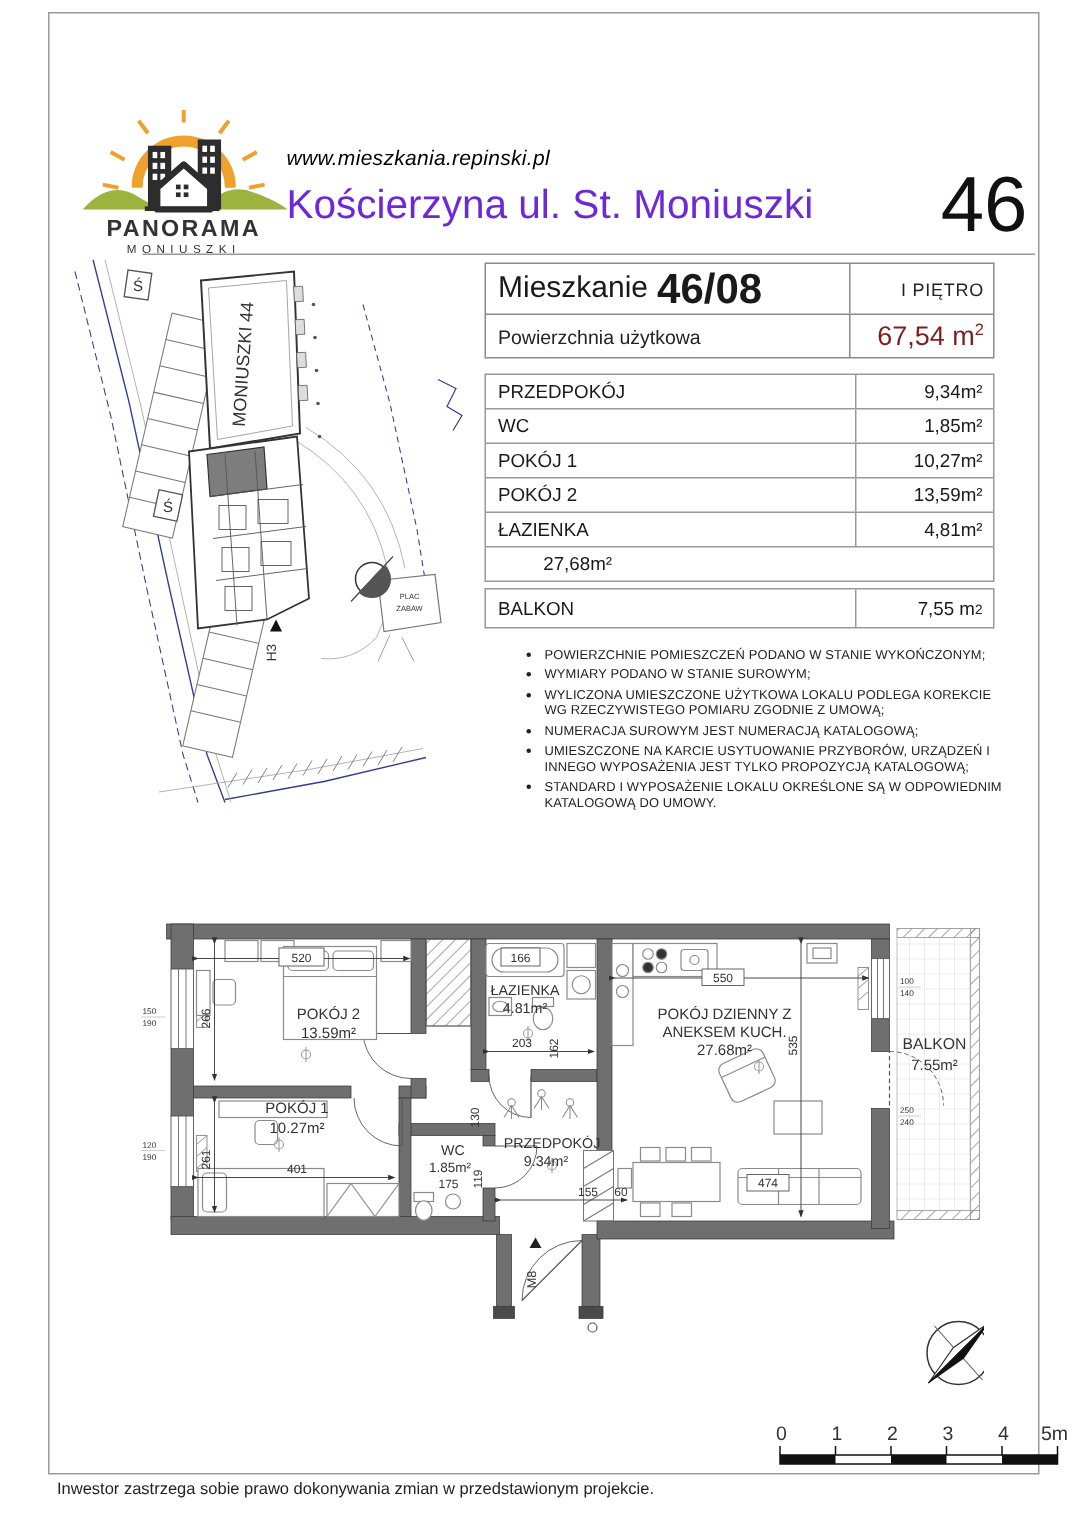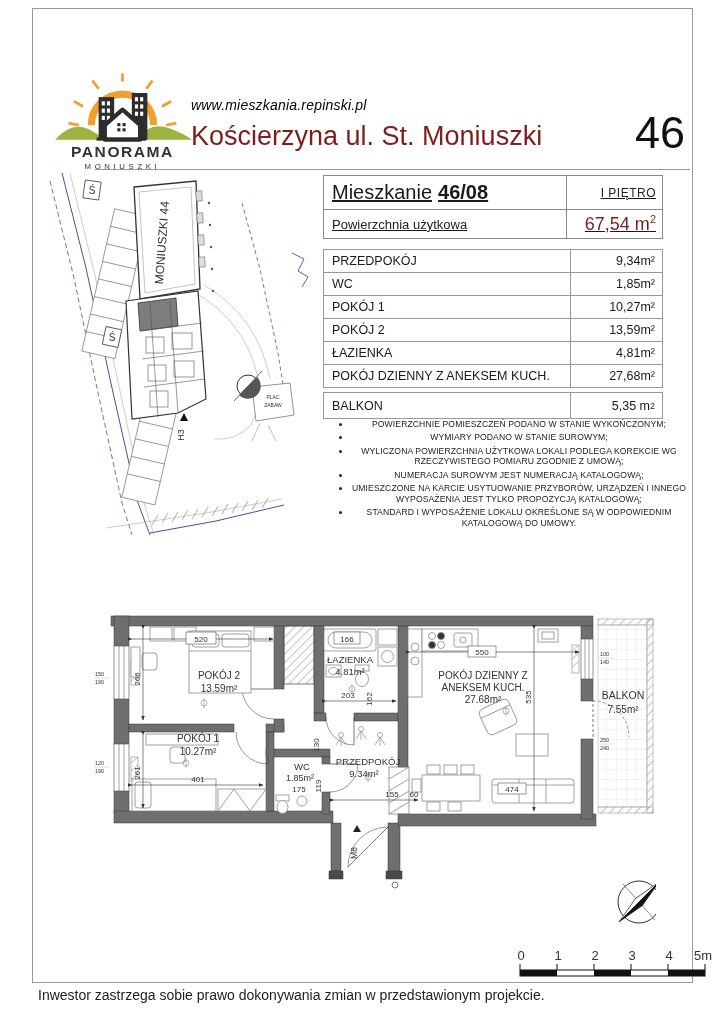--- a/index.html
+++ b/index.html
@@ -2,56 +2,56 @@
 <html><head>
 <meta charset="utf-8">
 <style>
   html,body{margin:0;padding:0;background:#fff;}
   body{width:723px;height:1023px;font-family:"Liberation Sans",sans-serif;color:#1a1a1a;position:relative;overflow:hidden;}
   .page{position:absolute;left:0;top:0;width:723px;height:1023px;background:#fff;}
   .main-box{position:absolute;left:32px;top:8px;width:659px;height:973px;border:1px solid #9a9a9a;background:#fff;}
   
   .logo{position:absolute;left:20px;top:62px;width:140px;height:100px;}
   .website{position:absolute;left:158px;top:88px;font-size:14px;color:#000000;letter-spacing:0.2px;font-style:italic;}
-  .address{position:absolute;left:158px;top:112px;font-size:27px;color:#7f1d1d;}
-  .big-number{position:absolute;left:552px;top:98px;width:100px;text-align:right;font-size:45px;color:#111;}
+  .address{position:absolute;left:158px;top:112px;font-size:27px;color:#6d28d9;}
+  .big-number{position:absolute;left:552px;top:98px;width:100px;text-align:right;font-size:52px;color:#111;}
   .header-rule{position:absolute;left:62px;top:160px;right:2px;height:1px;background:#999;}
   
   .siteplan{position:absolute;left:13px;top:164px;width:265px;height:363px;}
   
   .unit-card{position:absolute;left:290px;top:166px;width:340px;}
   .card-top{border:1px solid #8a8a8a;}
-  .card-row{display:flex;align-items:center;text-decoration:underline;}
+  .card-row{display:flex;align-items:center;}
   .card-row1{height:33px;border-bottom:1px solid #8a8a8a;}
   .card-row2{height:28px;}
   .c-left{flex:1;padding-left:8px;border-right:1px solid #8a8a8a;height:100%;display:flex;align-items:center;}
   .c-right{width:95px;height:100%;display:flex;align-items:center;justify-content:flex-end;padding-right:6px;box-sizing:border-box;}
   .t-mieszkanie{font-size:20px;}
-  .t-number{font-size:20px;font-weight:bold;margin-left:6px;}
+  .t-number{font-size:28px;font-weight:bold;margin-left:6px;}
   .t-floor{font-size:12px;letter-spacing:0.5px;color:#222;}
   .t-arealabel{font-size:13px;color:#222;}
   .t-areaval{font-size:18px;color:#7f1d1d;}
   .t-areaval sup{font-size:11px;}
   .rooms-tbl{margin-top:10px;border:1px solid #999;}
   .room-row{display:flex;height:22px;border-bottom:1px solid #999;font-size:12.5px;}
   .room-row:last-child{border-bottom:none;}
   .r-name{flex:1;display:flex;align-items:center;padding-left:8px;border-right:1px solid #999;}
   .r-area{width:84px;display:flex;align-items:center;justify-content:flex-end;padding-right:7px;text-align:center;}
   .balkon-row{margin-top:4px;border:1px solid #999;display:flex;height:25px;font-size:12.5px;}
   .balkon-row .r-area sup{font-size:9px;}
   
   .notes{position:absolute;left:292px;top:410px;width:362px;}
-  .notes ul{margin:0;padding-left:26px;text-align:center;}
+  .notes ul{margin:12px;padding-left:26px;}
   .notes li{font-size:8.6px;line-height:10.8px;color:#222;margin-bottom:2.5px;letter-spacing:0.1px;}
   
   .floorplan{position:absolute;left:53px;top:580px;width:570px;height:350px;}
   
   .scalebar{position:absolute;left:448px;top:934px;width:240px;height:42px;}
   
-  .footer-note{position:absolute;left:38px;top:987px;font-size:14px;color:#222;}
+  .footer-note{position:absolute;left:38px;top:987px;font-size:11px;color:#222;}
   svg{font-family:"Liberation Sans",sans-serif;}
   svg text{fill:#333;}
 </style>
 </head>
 <body>
 
 <div class="page">
   <div class="main-box">
 
     <svg class="logo" viewBox="0 0 135 96">
@@ -259,38 +259,37 @@
           </div>
         <div class="room-row">
             <div class="r-name">POKÓJ 2</div>
             <div class="r-area">13,59m²</div>
           </div>
         <div class="room-row">
             <div class="r-name">ŁAZIENKA</div>
             <div class="r-area">4,81m²</div>
           </div>
         <div class="room-row">
-            <div class="r-name">POKÓJ DZIENNY  Z ANEKSEM KUCH.</div>
             <div class="r-area">27,68m²</div>
           </div>
       </div>
       <div class="balkon-row">
         <div class="r-name">BALKON</div>
         <div class="r-area">
-            <span>5,35 m</span>
+            <span>7,55 m</span>
             <sup>2</sup>
           </div>
       </div>
     </div>
 
     <div class="notes">
       <ul>
         <li><span>POWIERZCHNIE POMIESZCZEŃ PODANO W STANIE WYKOŃCZONYM;</span></li>
         <li><span>WYMIARY PODANO W STANIE SUROWYM;</span></li>
-        <li><span>WYLICZONA POWIERZCHNIA UŻYTKOWA LOKALI PODLEGA KOREKCIE WG RZECZYWISTEGO POMIARU ZGODNIE Z UMOWĄ;</span></li>
+        <li><span>WYLICZONA UMIESZCZONE UŻYTKOWA LOKALU PODLEGA KOREKCIE WG RZECZYWISTEGO POMIARU ZGODNIE Z UMOWĄ;</span></li>
         <li><span>NUMERACJA SUROWYM JEST NUMERACJĄ KATALOGOWĄ;</span></li>
         <li><span>UMIESZCZONE NA KARCIE USYTUOWANIE PRZYBORÓW, URZĄDZEŃ I INNEGO WYPOSAŻENIA JEST TYLKO PROPOZYCJĄ KATALOGOWĄ;</span></li>
         <li><span>STANDARD I WYPOSAŻENIE LOKALU OKREŚLONE SĄ W ODPOWIEDNIM KATALOGOWĄ DO UMOWY.</span></li>
       </ul>
     </div>
 
     <svg class="floorplan" viewBox="0 0 570 350">
       <defs>
         <pattern id="hatch" width="6" height="6" patternUnits="userSpaceOnUse" patternTransform="rotate(45)">
           <line x1="0" y1="0" x2="0" y2="6" stroke="#888" stroke-width="1"></line>

